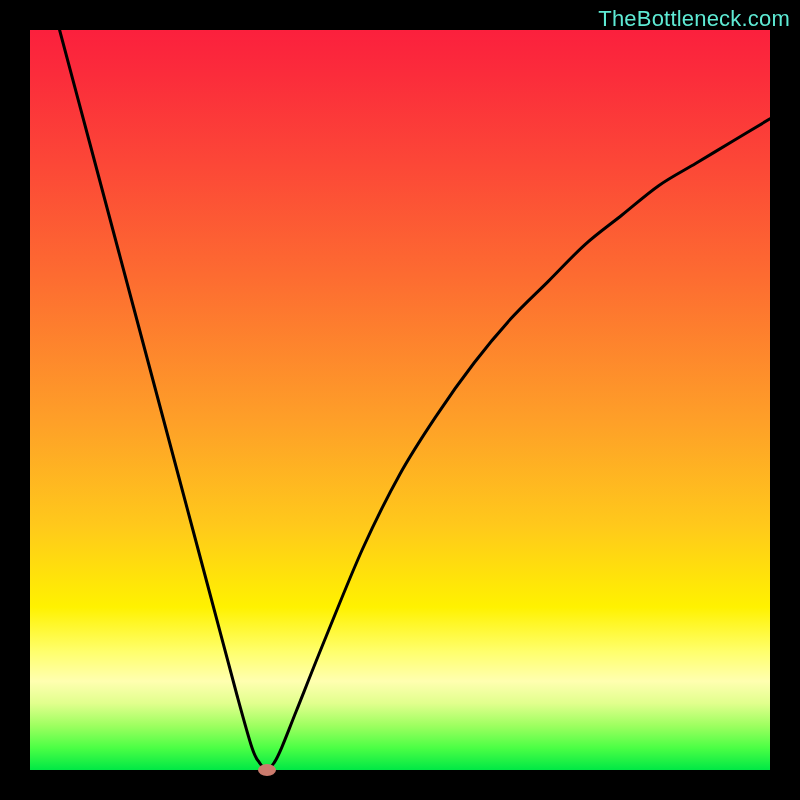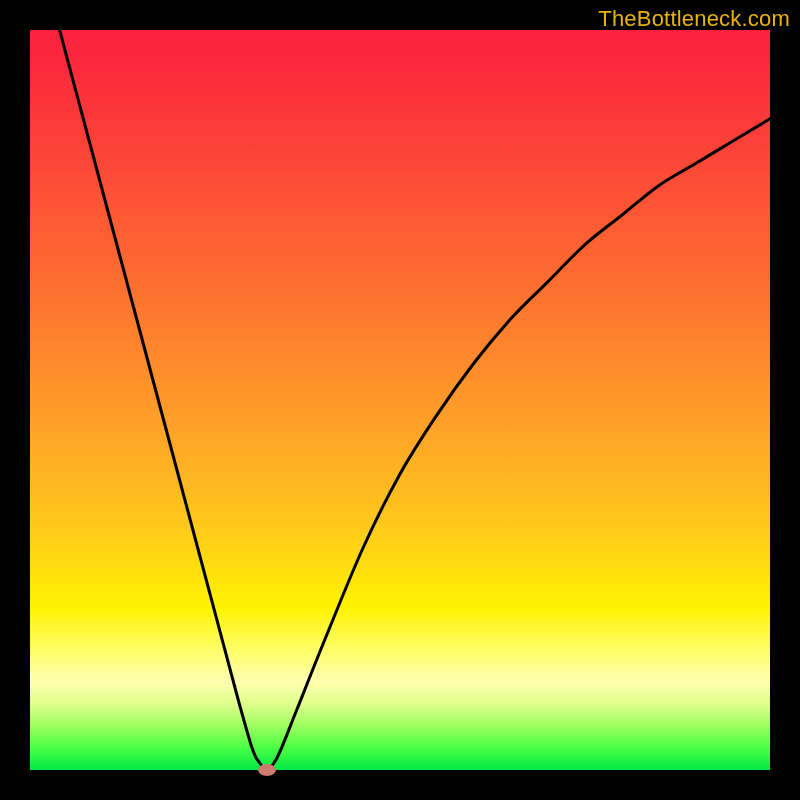--- a/index.html
+++ b/index.html
@@ -39,21 +39,21 @@
       #e1ff8d 91%,
       #9eff60 94%,
       #4cff45 97%,
       #00e845 100%
     );
   }
   .watermark {
     position: absolute;
     top: 6px;
     right: 10px;
-    color: #eab308;
+    color: #5eead4;
     font-size: 22px;
     font-weight: 500;
     letter-spacing: 0.2px;
   }
   .curve-svg {
     position: absolute;
     top: 0;
     left: 0;
     width: 740px;
     height: 740px;

